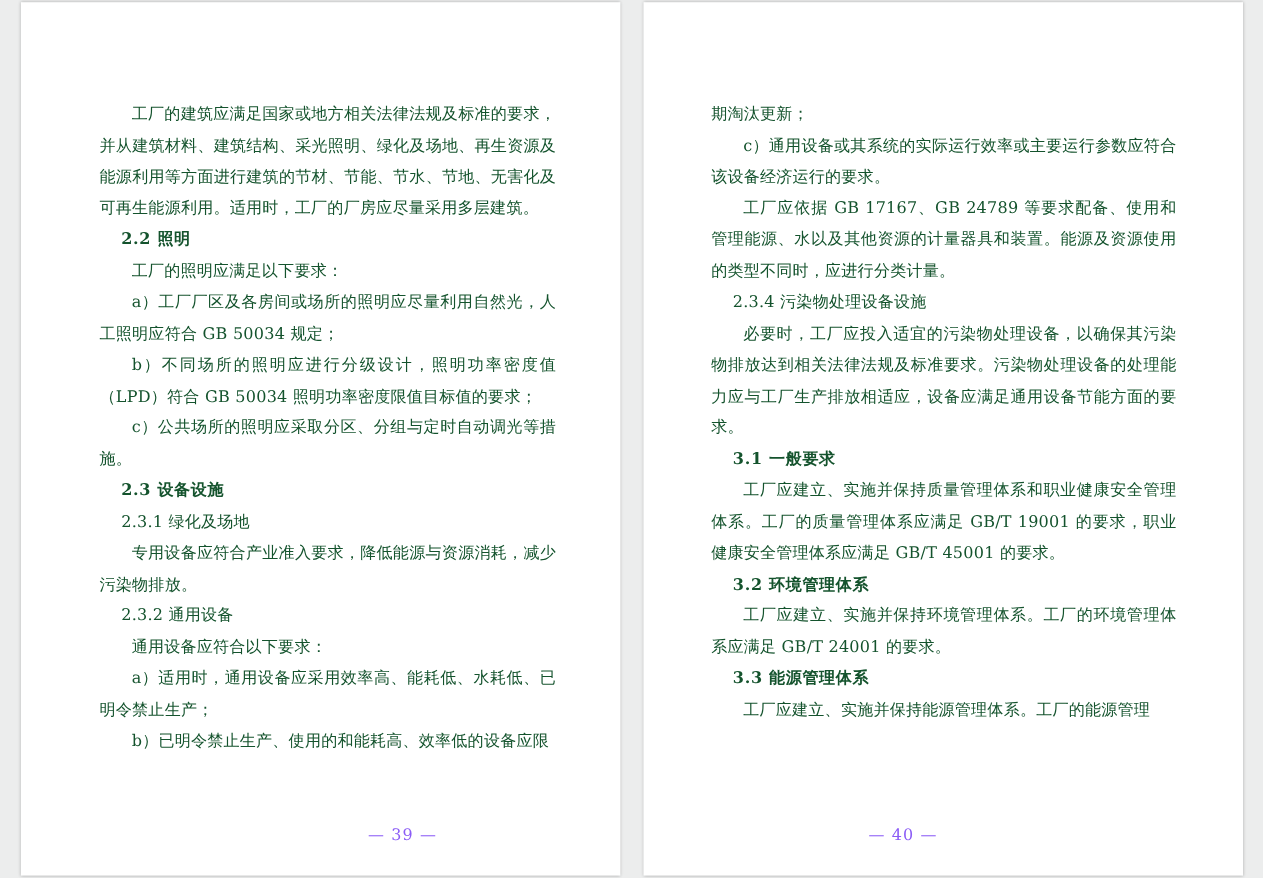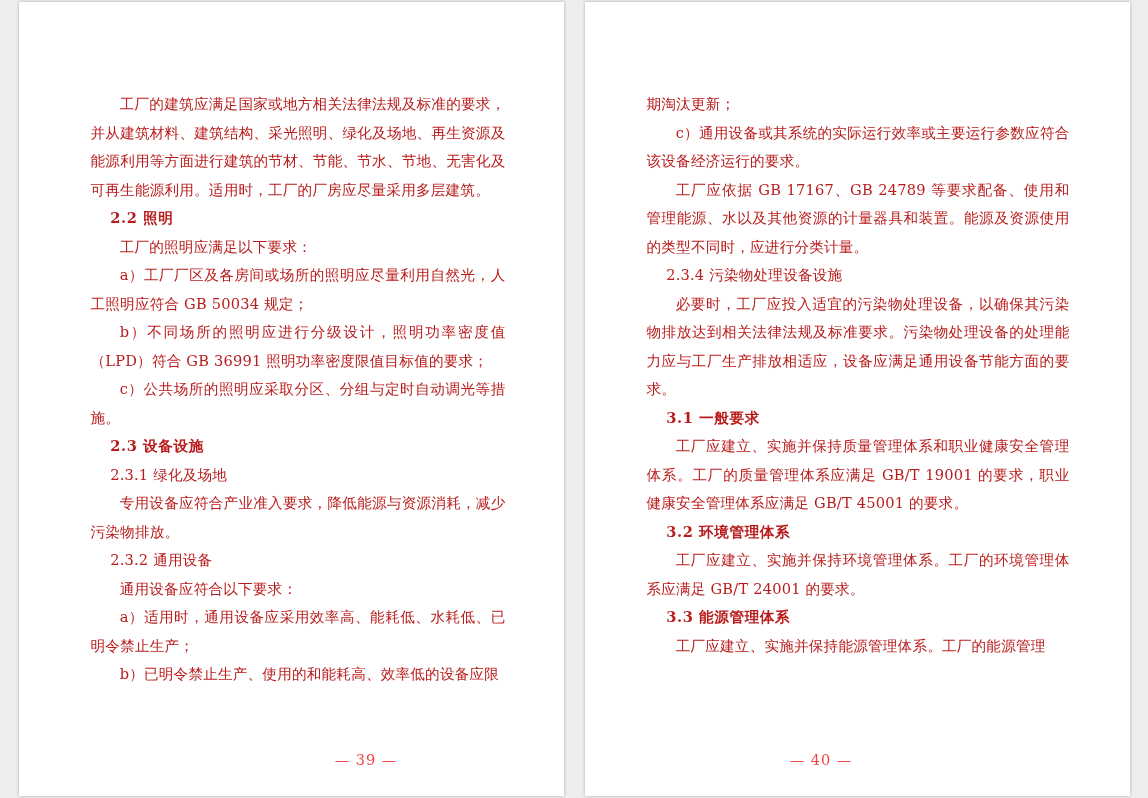--- a/index.html
+++ b/index.html
@@ -43,21 +43,21 @@
 
   .page.right .page-inner {
     left: 62px;
     right: 60px;
   }
 
   p {
     margin: 0;
     font-size: 14.6px;
     line-height: 28.5px;
-    color: #b91c1c;
+    color: #14532d;
     text-align: justify;
     text-justify: inter-ideograph;
     letter-spacing: 0.2px;
   }
 
   p.indent {
     text-indent: 2em;
   }
 
   p.heading {
@@ -70,21 +70,21 @@
     text-indent: 1.35em;
   }
 
   .folio {
     position: absolute;
     left: 0;
     right: 0;
     bottom: 28px;
     text-align: center;
     font-size: 14.5px;
-    color: #ef4444;
+    color: #8b5cf6;
     letter-spacing: 1px;
     margin-top: 32px;
   }
 
   .page.right .folio {
     text-align: center;
     padding-right: 72px;
   }
 
   .page.left .folio {
@@ -95,21 +95,21 @@
 <body>
 
 <div class="spread">
 
   <div class="page left">
     <div class="page-inner">
       <p class="indent">工厂的建筑应满足国家或地方相关法律法规及标准的要求，并从建筑材料、建筑结构、采光照明、绿化及场地、再生资源及能源利用等方面进行建筑的节材、节能、节水、节地、无害化及可再生能源利用。适用时，工厂的厂房应尽量采用多层建筑。</p>
       <p class="heading">2.2  照明</p>
       <p class="indent">工厂的照明应满足以下要求：</p>
       <p class="indent">a）工厂厂区及各房间或场所的照明应尽量利用自然光，人工照明应符合 GB 50034 规定；</p>
-      <p class="indent">b）不同场所的照明应进行分级设计，照明功率密度值（LPD）符合 GB 36991 照明功率密度限值目标值的要求；</p>
+      <p class="indent">b）不同场所的照明应进行分级设计，照明功率密度值（LPD）符合 GB 50034 照明功率密度限值目标值的要求；</p>
       <p class="indent">c）公共场所的照明应采取分区、分组与定时自动调光等措施。</p>
       <p class="heading">2.3  设备设施</p>
       <p class="subheading">2.3.1  绿化及场地</p>
       <p class="indent">专用设备应符合产业准入要求，降低能源与资源消耗，减少污染物排放。</p>
       <p class="subheading">2.3.2  通用设备</p>
       <p class="indent">通用设备应符合以下要求：</p>
       <p class="indent">a）适用时，通用设备应采用效率高、能耗低、水耗低、已明令禁止生产；</p>
       <p class="indent">b）已明令禁止生产、使用的和能耗高、效率低的设备应限</p>
     </div>
     <div class="folio">— 39 —</div>

